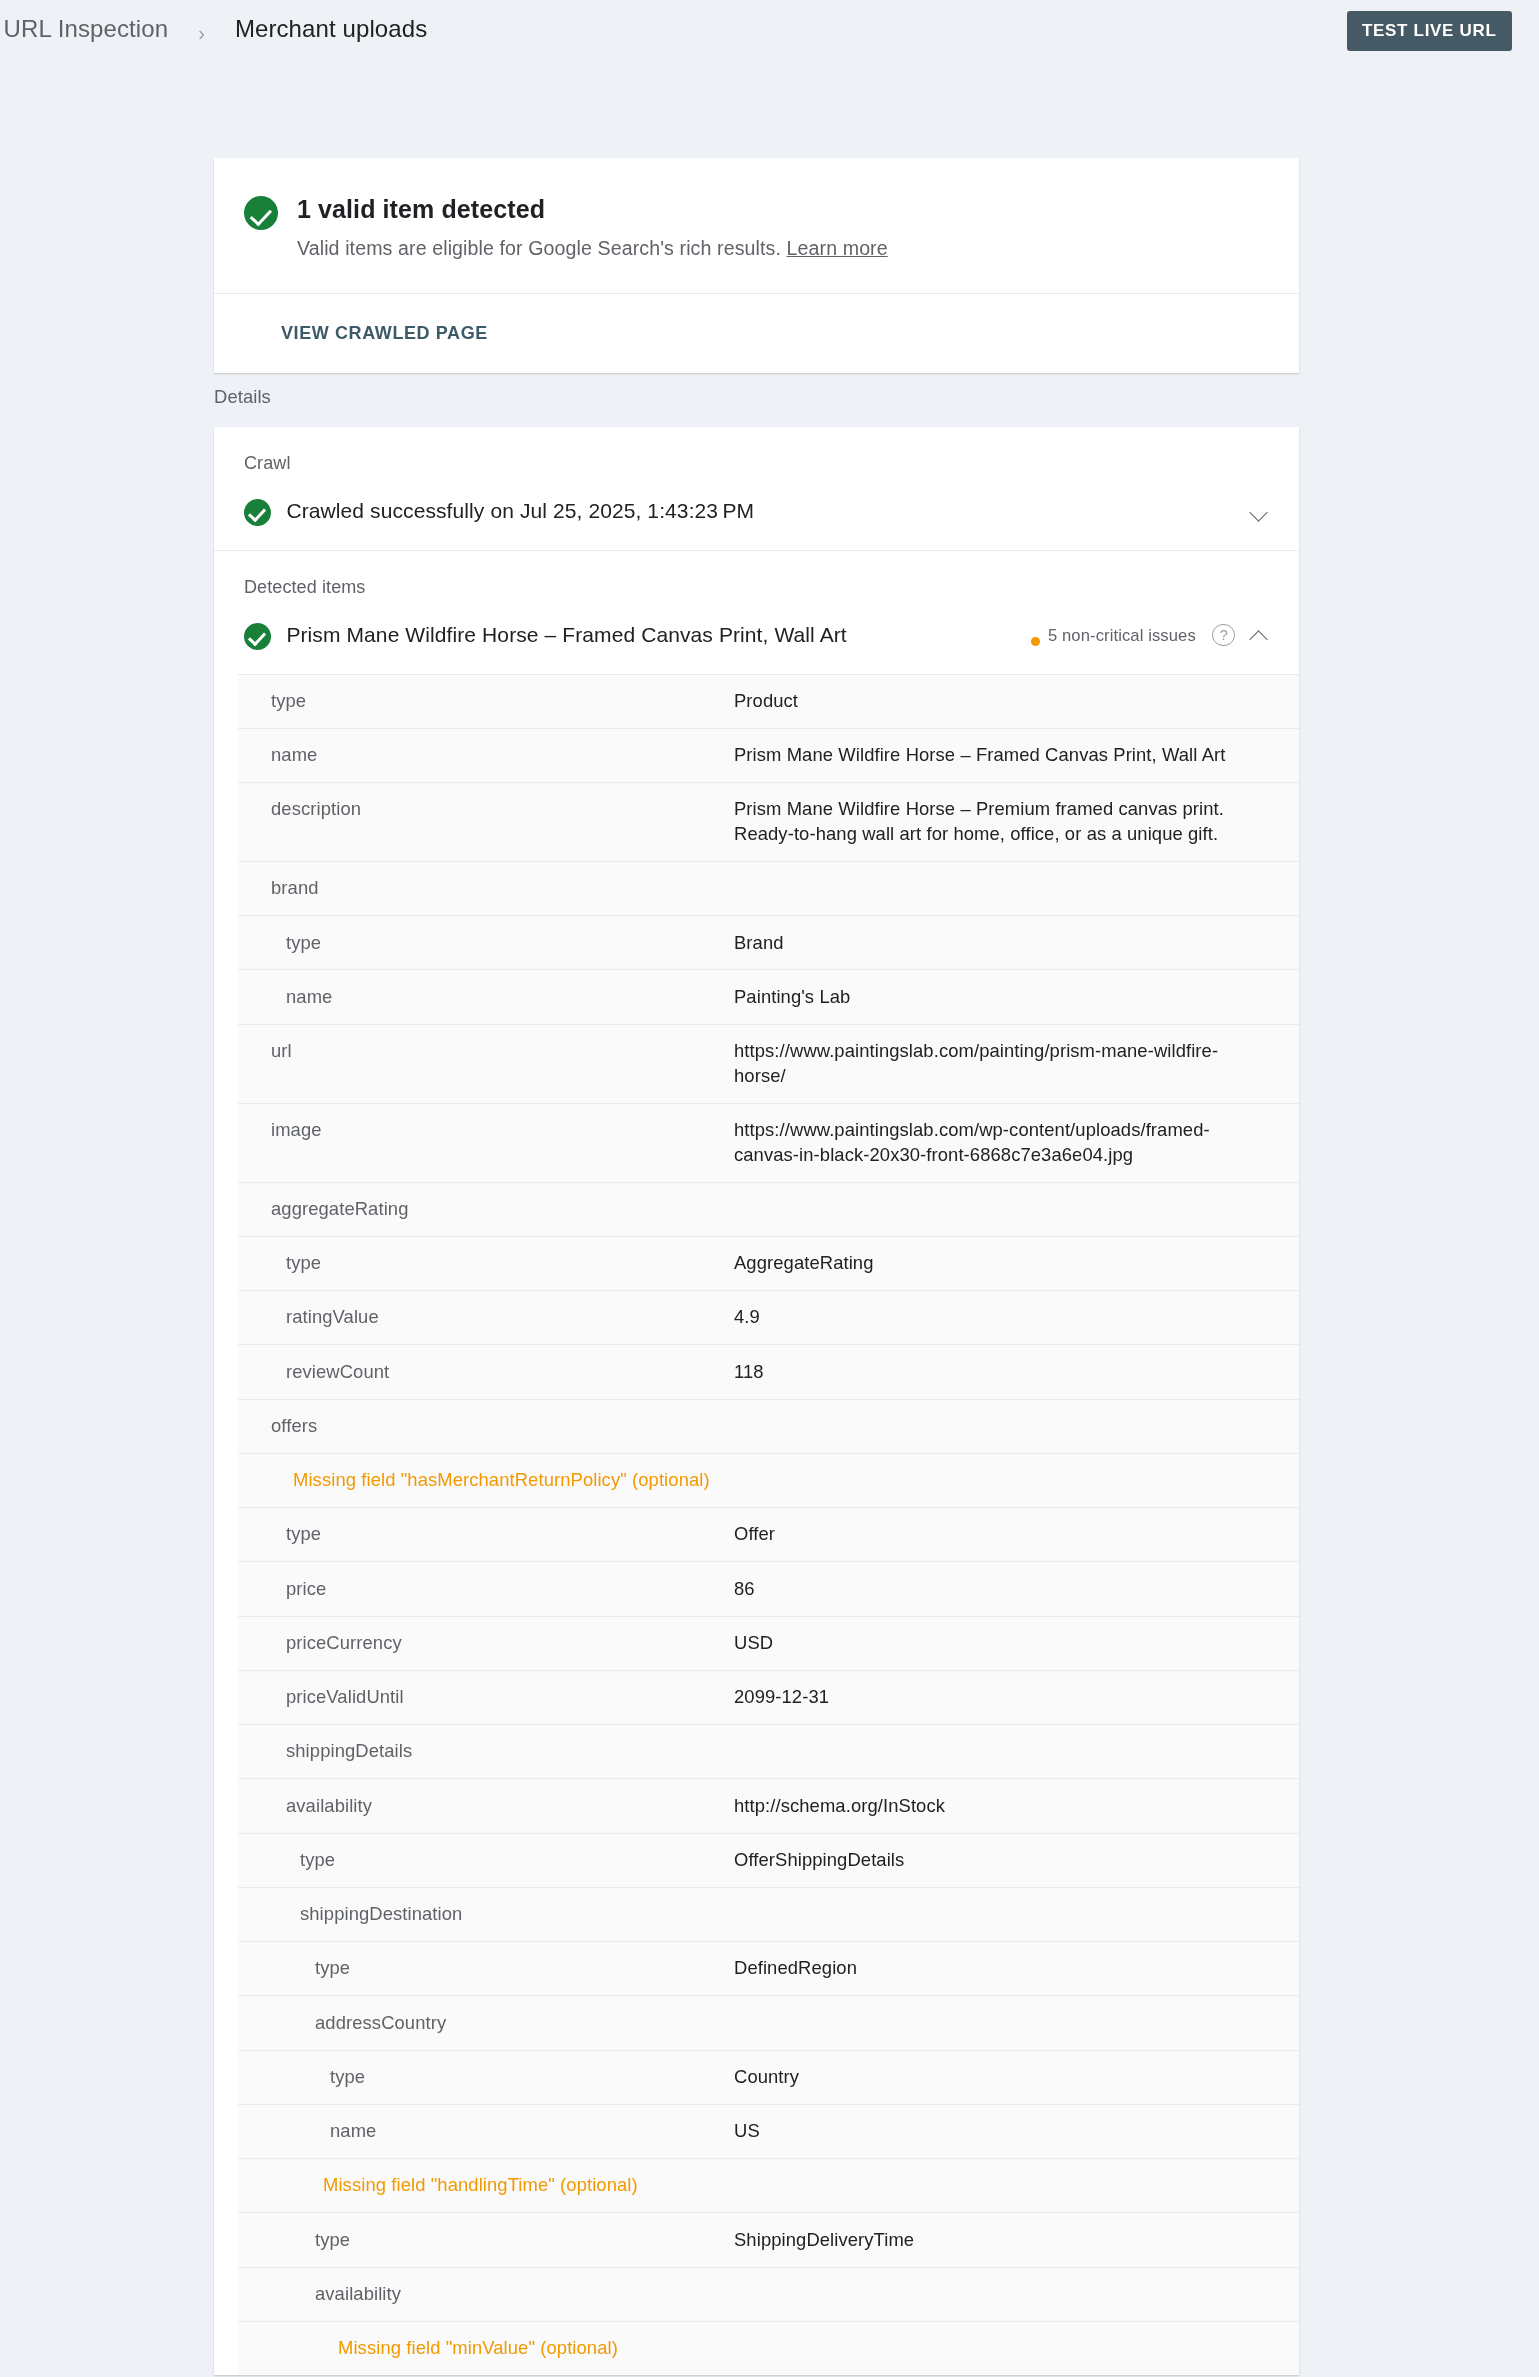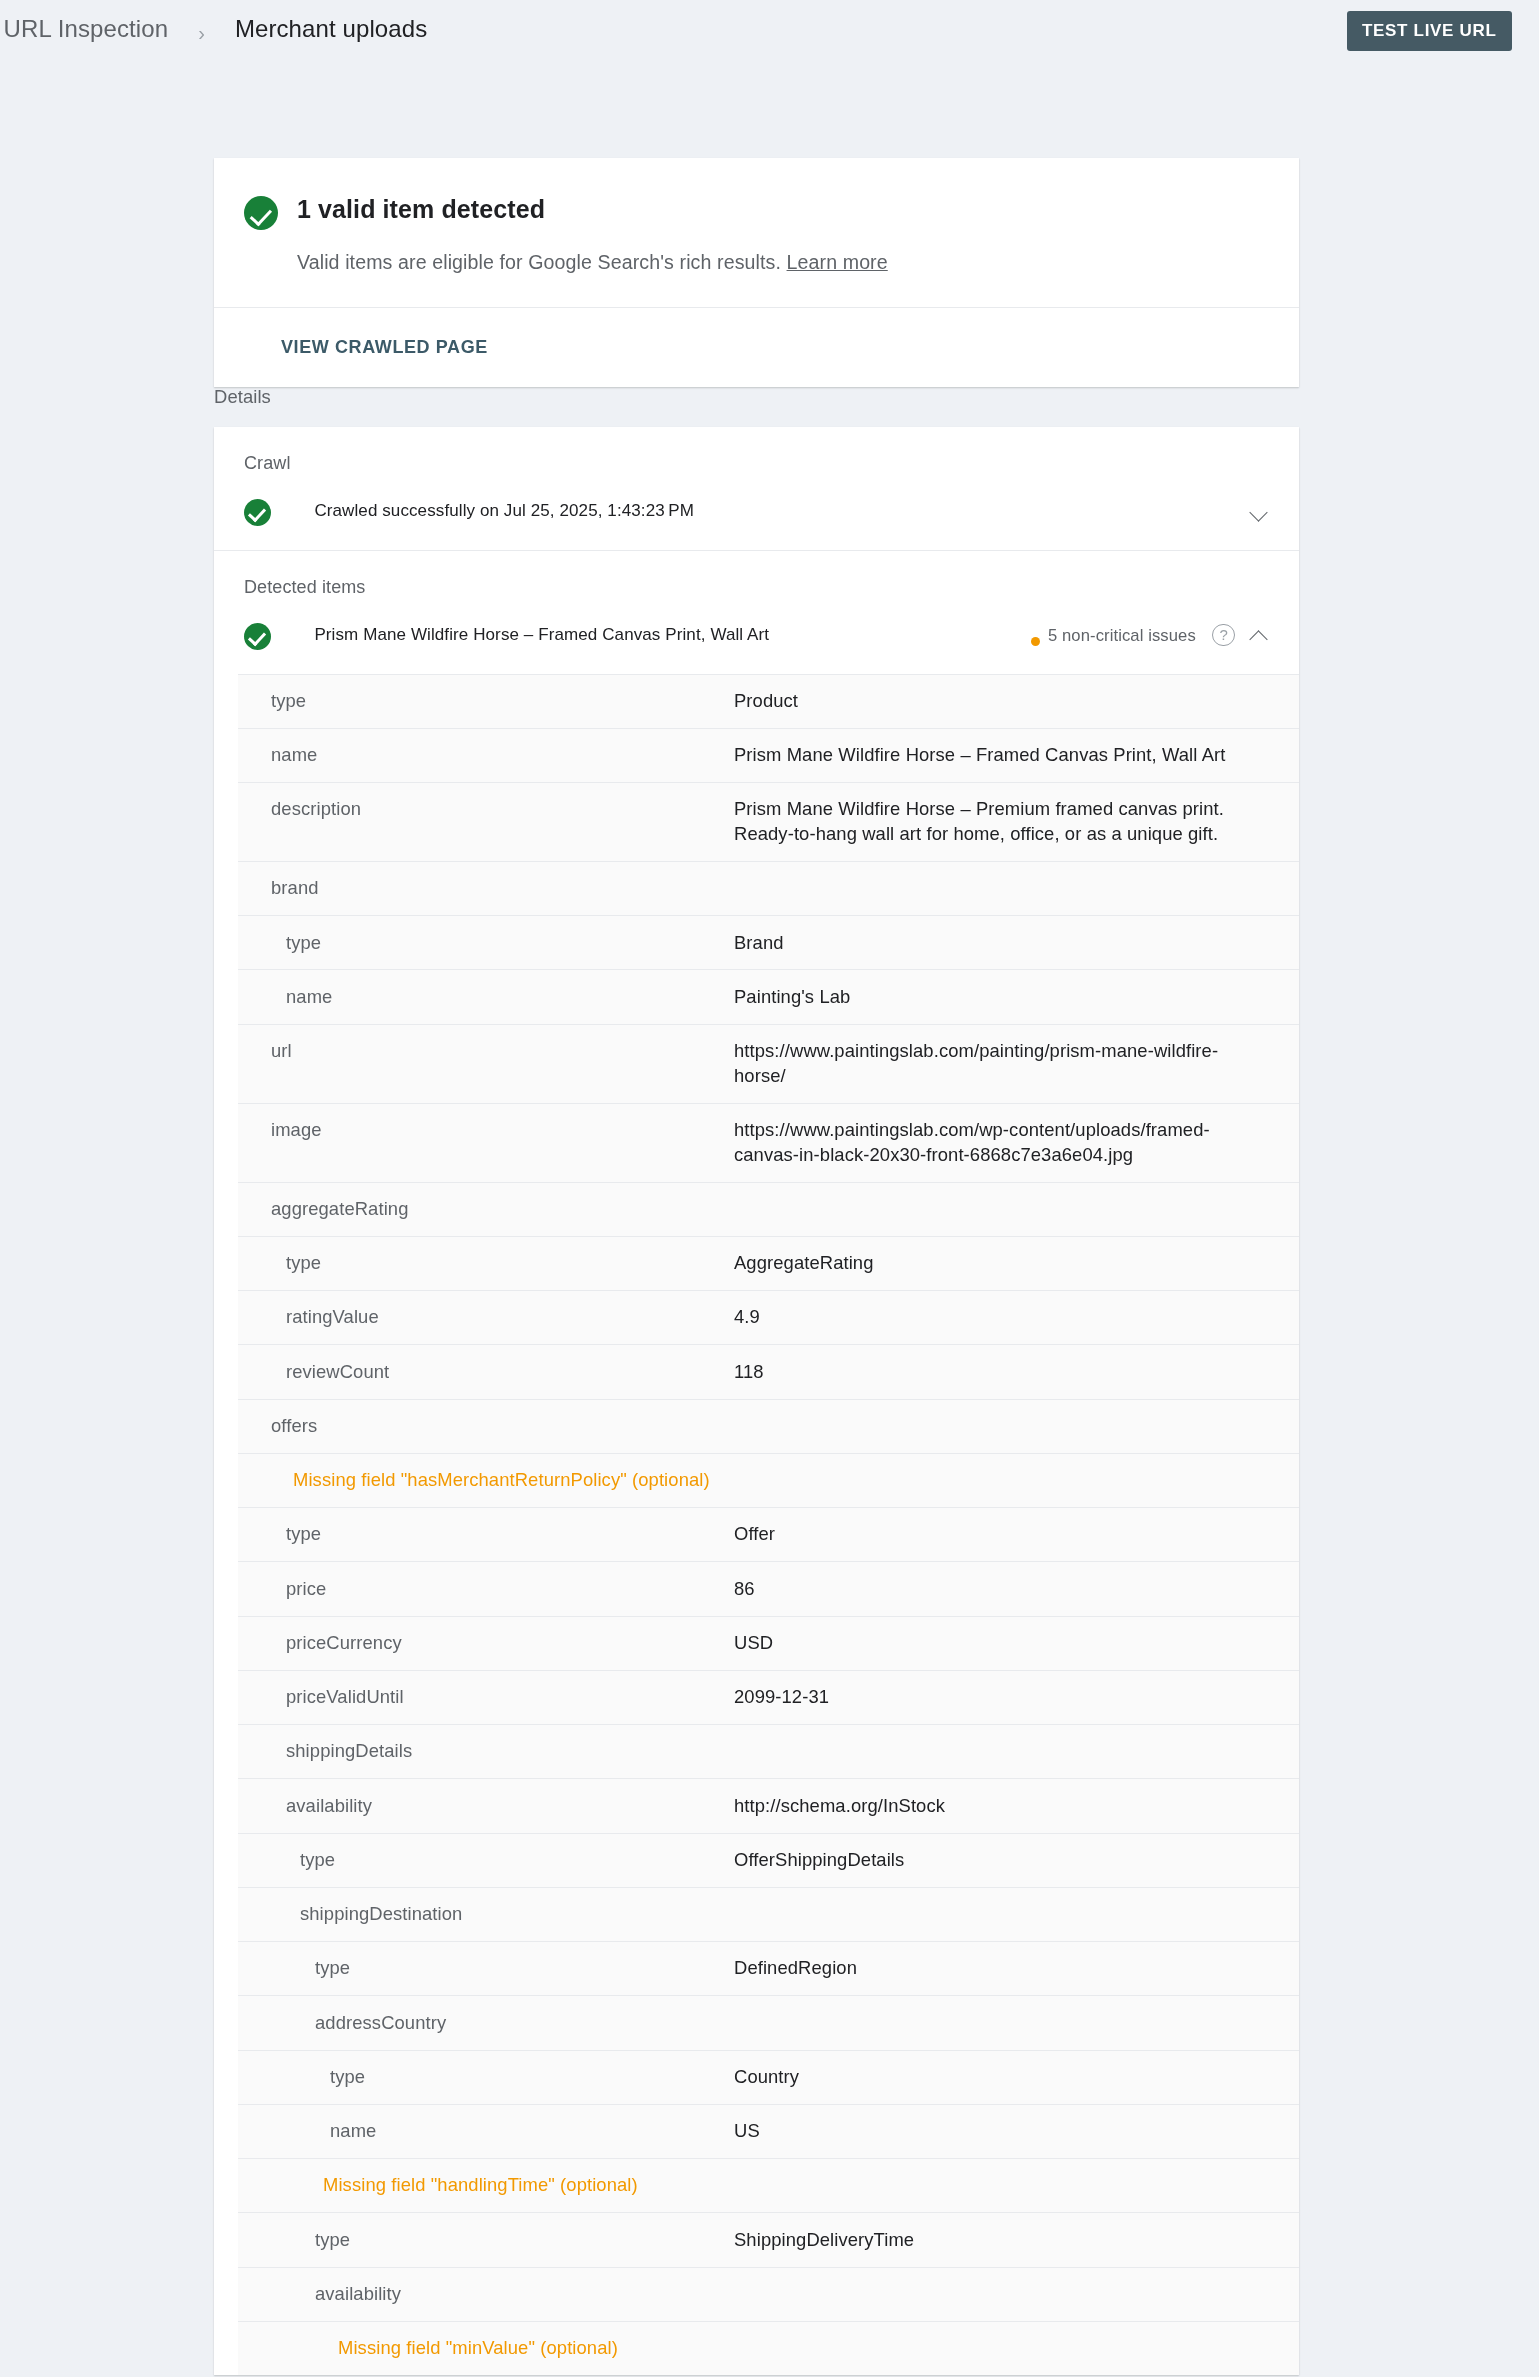--- a/index.html
+++ b/index.html
@@ -103,21 +103,21 @@
   }
   .ok-icon.small { width: 27px; height: 27px; margin-right: 15.4px; }
   .ok-icon.small::after { left: 8.3px; top: 6.5px; width: 7.1px; height: 13px; border-width: 0 3px 3px 0; }
 
   .summary-texts { padding-top: 1.2px; }
   .summary-title {
     font-size: 25px;
     font-weight: 600;
     color: #202124;
     letter-spacing: 0.1px;
-    margin-bottom: 27px;
+    margin-bottom: 13px;
   }
   .summary-sub {
     font-size: 19.6px;
     color: #5f6368;
     letter-spacing: 0.1px;
   }
   .summary-sub a {
     color: #5f6368;
     text-decoration: underline;
   }
@@ -156,25 +156,24 @@
     letter-spacing: 0.1px;
     padding: 26px 0 0 30px;
   }
 
   .status-row {
     display: flex;
     align-items: center;
     padding: 22.6px 27px 24px 30px;
   }
   .status-row .label-text {
-    font-size: 17px;
+    font-size: 21px;
     color: #202124;
     letter-spacing: 0.1px;
     flex: 1 1 auto;
-    margin-left: 28px;
   }
   .divider { height: 0.6px; background: #e8eaed; }
 
   .chev {
     width: 27px; height: 27px;
     position: relative;
     flex: 0 0 auto;
     cursor: pointer;
   }
   .chev::after {

